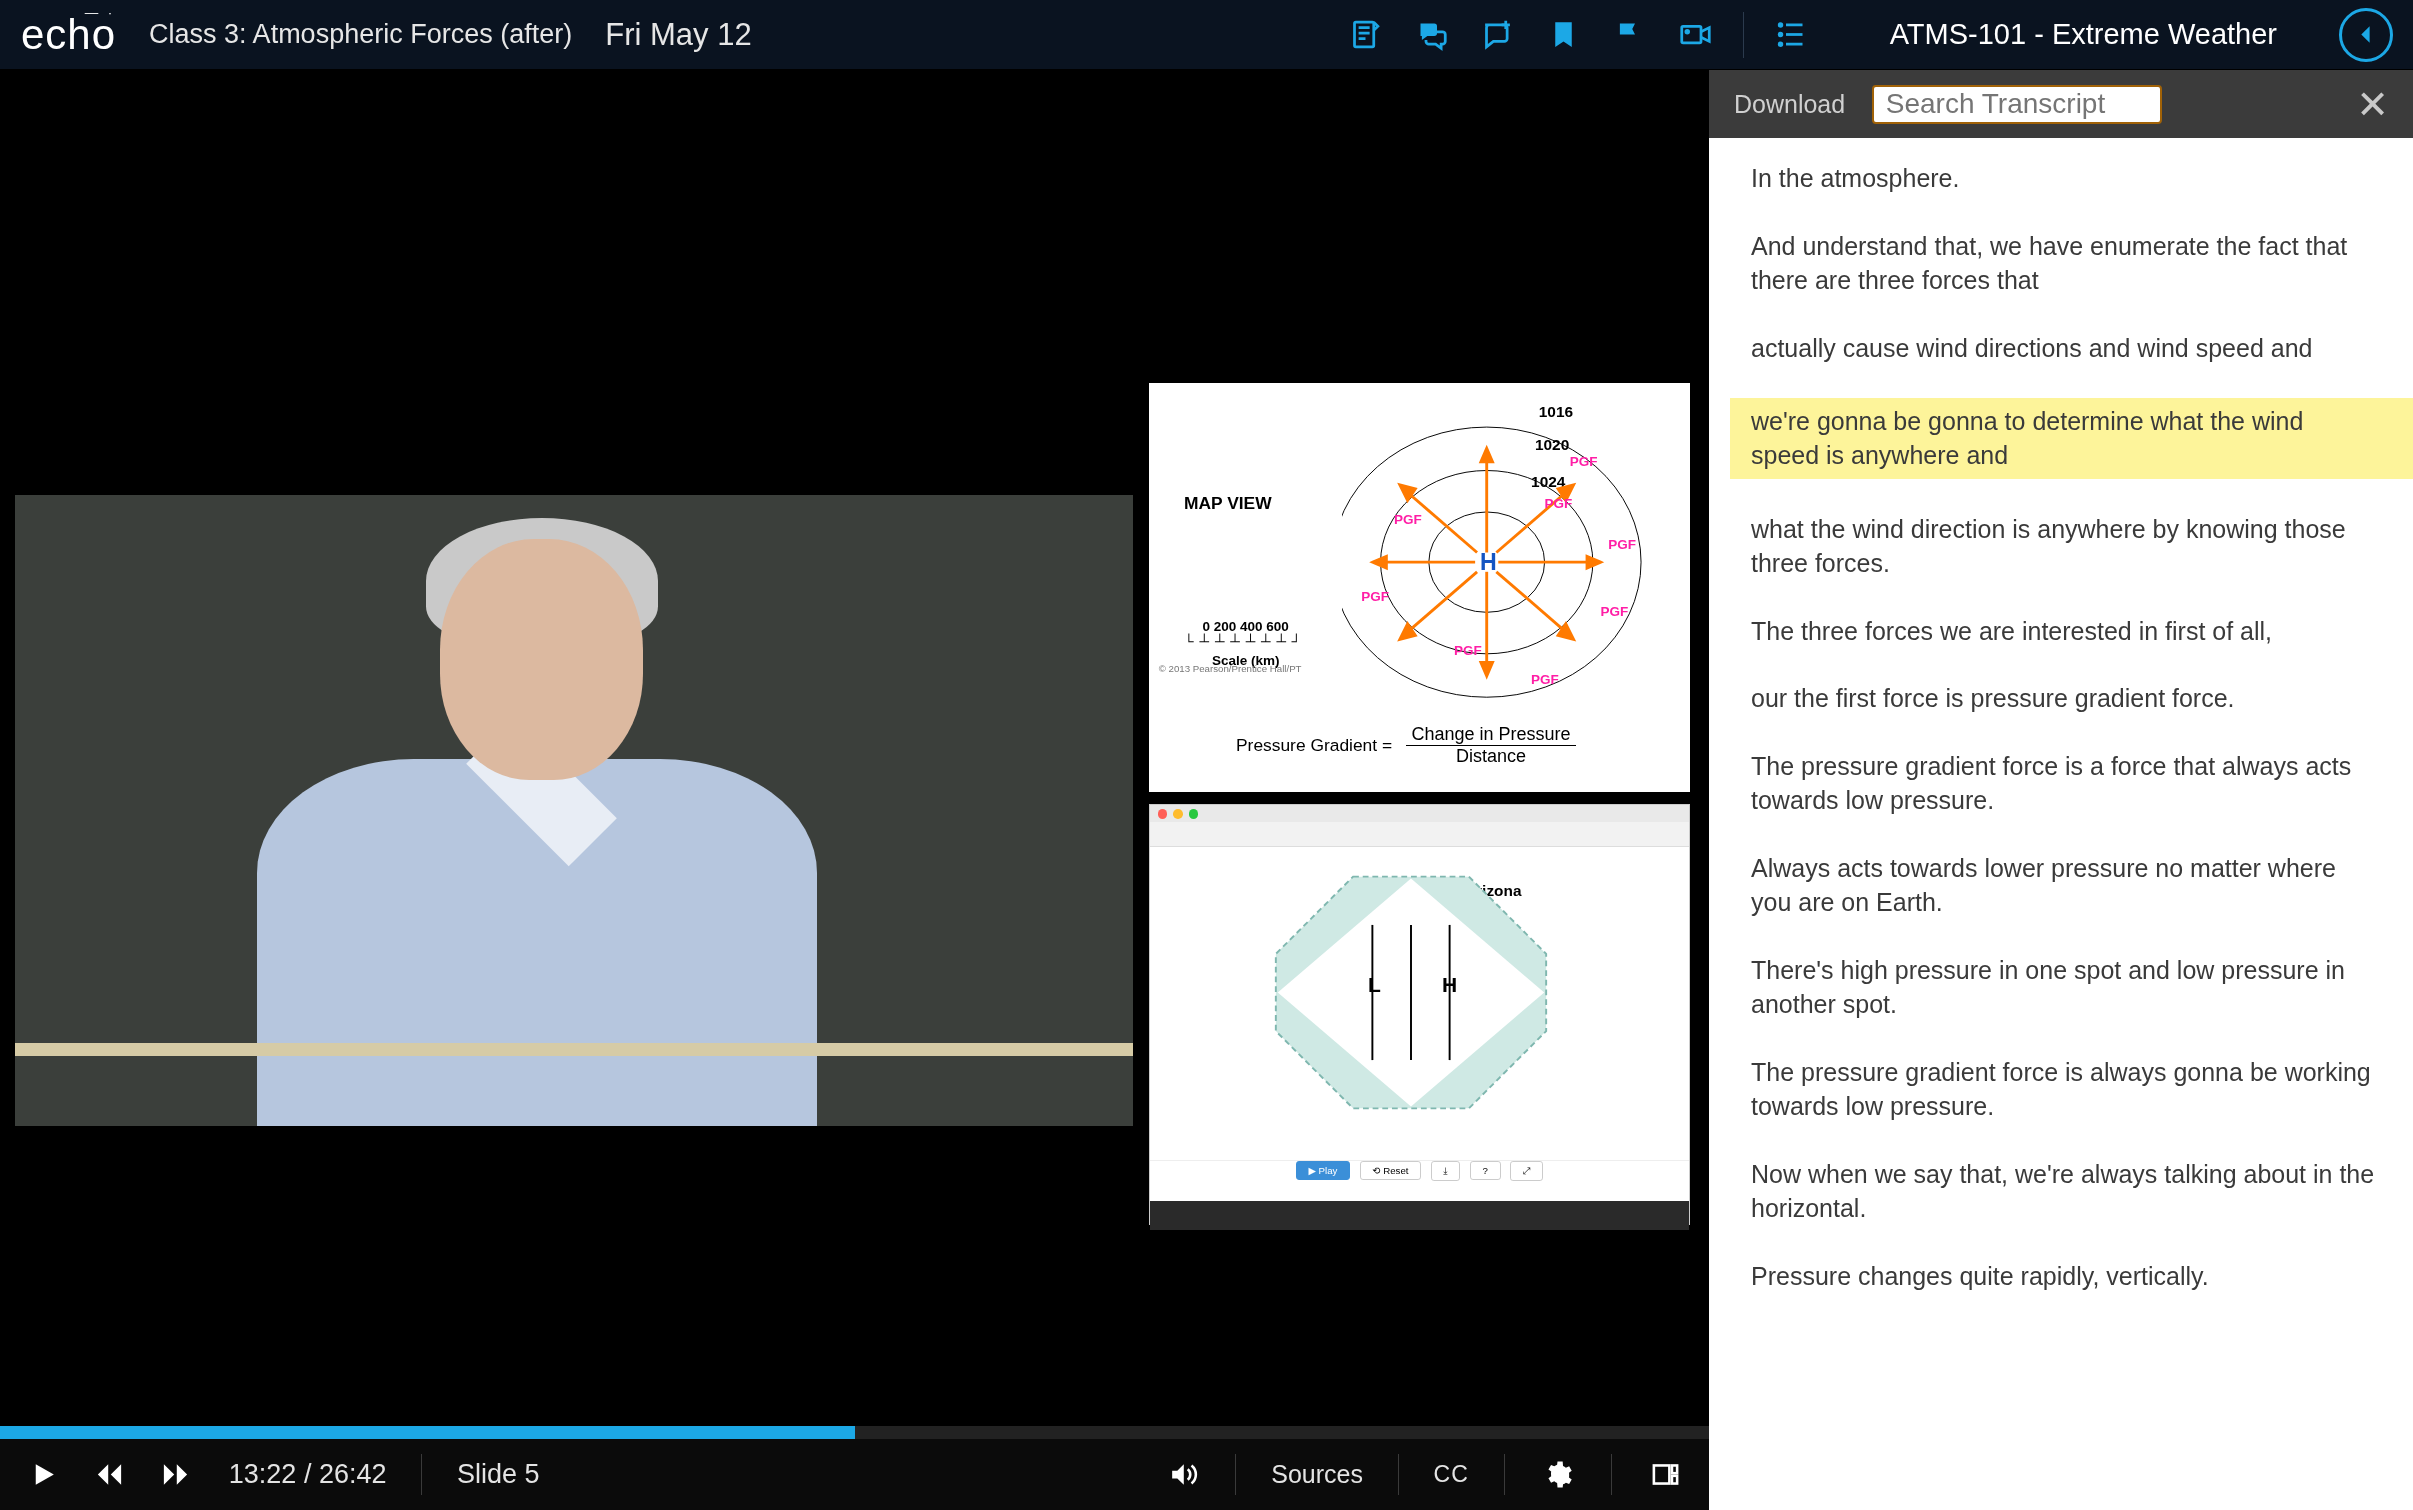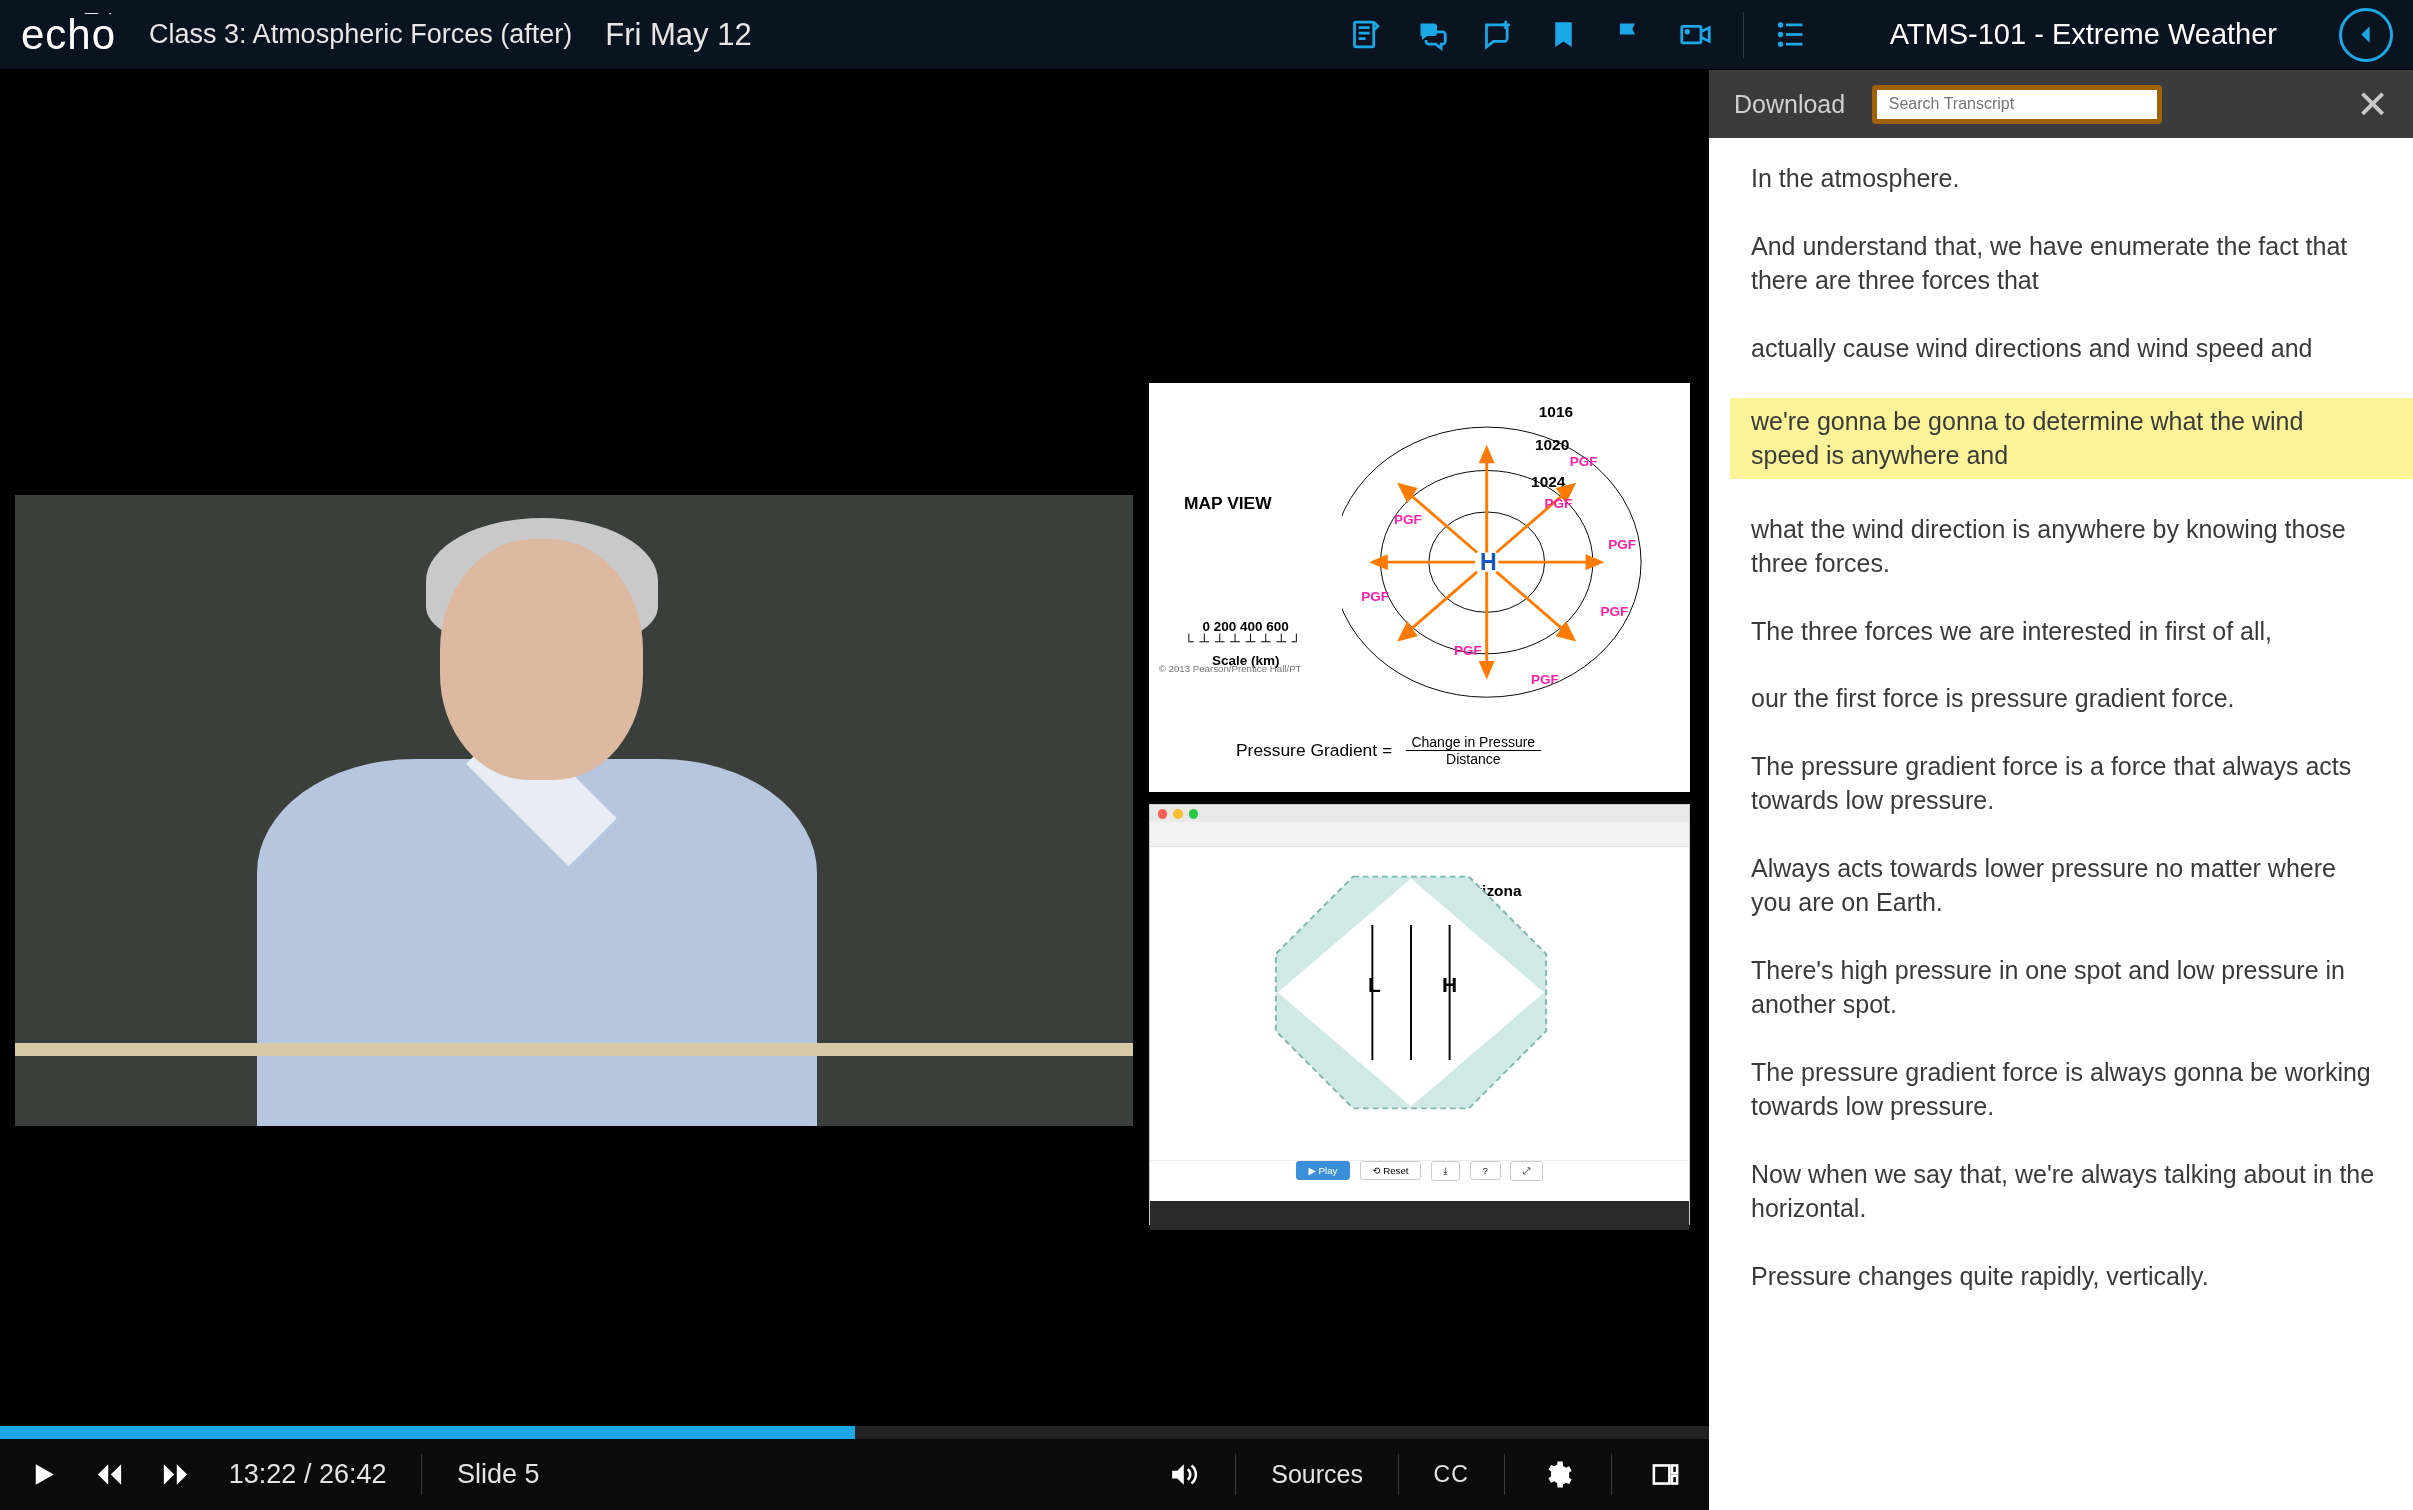--- a/index.html
+++ b/index.html
@@ -32,22 +32,22 @@
   .body { flex: 1; display: flex; min-height: 0; }
   .player-col { flex: 1; display: flex; flex-direction: column; background: #000; min-width: 0; }
   .transcript-col { width: 705px; display: flex; flex-direction: column; background: #fff; }
 
   
   .trans-head {
     height: 68px; background: #3b3b3b; display: flex; align-items: center; gap: 27px; padding: 0 25px;
   }
   .download-link { color: #d0d0d0; font-size: 25px; cursor: pointer; }
   .search-box {
-    width: 290px; height: 39px; background: #fff; border-radius: 3.9px; border: 5px solid #a16207;
-    padding: 0 11.6px; font-size: 16px; color: #0c4a6e;
+    width: 290px; height: 39px; background: #fff; border-radius: 3.9px; border: 2px solid #a16207;
+    padding: 0 11.6px; font-size: 28px; color: #0c4a6e;
   }
   .trans-head .spacer { flex: 1; }
   .close-x { color: #c9c9c9; font-size: 39px; cursor: pointer; font-weight: 300; }
 
   
   .trans-body { flex: 1; overflow-y: auto; padding: 23px 39px 23px 42px; background: #fff; }
   .tline { font-size: 25px; line-height: 1.38; color: #3a3a3a; margin-bottom: 33px; cursor: pointer; }
   .tline.hl { background: #fdf49a; margin-left: -21px; margin-right: -39px; padding: 5.8px 39px 5.8px 21px; }
 
   
@@ -71,21 +71,21 @@
   .slide-a {
     position: absolute; left: 1149px; top: 313px; width: 541px; height: 409px; background: #fff; padding: 13.5px;
   }
   .slide-a .title { font-size: 17.4px; font-weight: bold; position: absolute; left: 35px; top: 110px; }
   .slide-a svg.iso { position:absolute; left: 193px; top: 15.4px; }
   .slide-a .scale { position:absolute; left:9.7px; top:236px; font-size:13.5px; text-align:center; width:174px; }
   .slide-a .scale .ticks { letter-spacing:5.8px; }
   .slide-a .scale .lbl { font-weight:bold; margin-top:3.9px; }
   .slide-a .src { position:absolute; left:9.7px; bottom:118px; font-size:9.7px; color:#777; }
   .slide-a .formula { position:absolute; left:87px; bottom:25px; font-size:17.4px; display:flex; align-items:center; gap:13.5px; }
-  .slide-a .formula .frac { display:inline-flex; flex-direction:column; align-items:center; font-size:14px; }
+  .slide-a .formula .frac { display:inline-flex; flex-direction:column; align-items:center; font-size:18px; }
   .slide-a .formula .frac .top { border-bottom:1px solid #000; padding:0 5.8px; }
 
   .slide-b {
     position: absolute; left: 1149px; top: 734px; width: 541px; height: 421px; background: #fff;
     border:1px solid #ccc;
   }
   .slide-b .mac-top { height:17.4px; background:#e9e9e9; display:flex; align-items:center; gap:5.8px; padding-left:7.7px;}
   .slide-b .mac-top span{width:9.7px;height:9.7px;border-radius:50%;display:inline-block;}
   .slide-b .browser-chrome{height:25px;background:#f2f2f2;border-bottom:1px solid #ddd;}
   .slide-b .stage { position:relative; height: calc(100% - 106px); background:#fff; }

